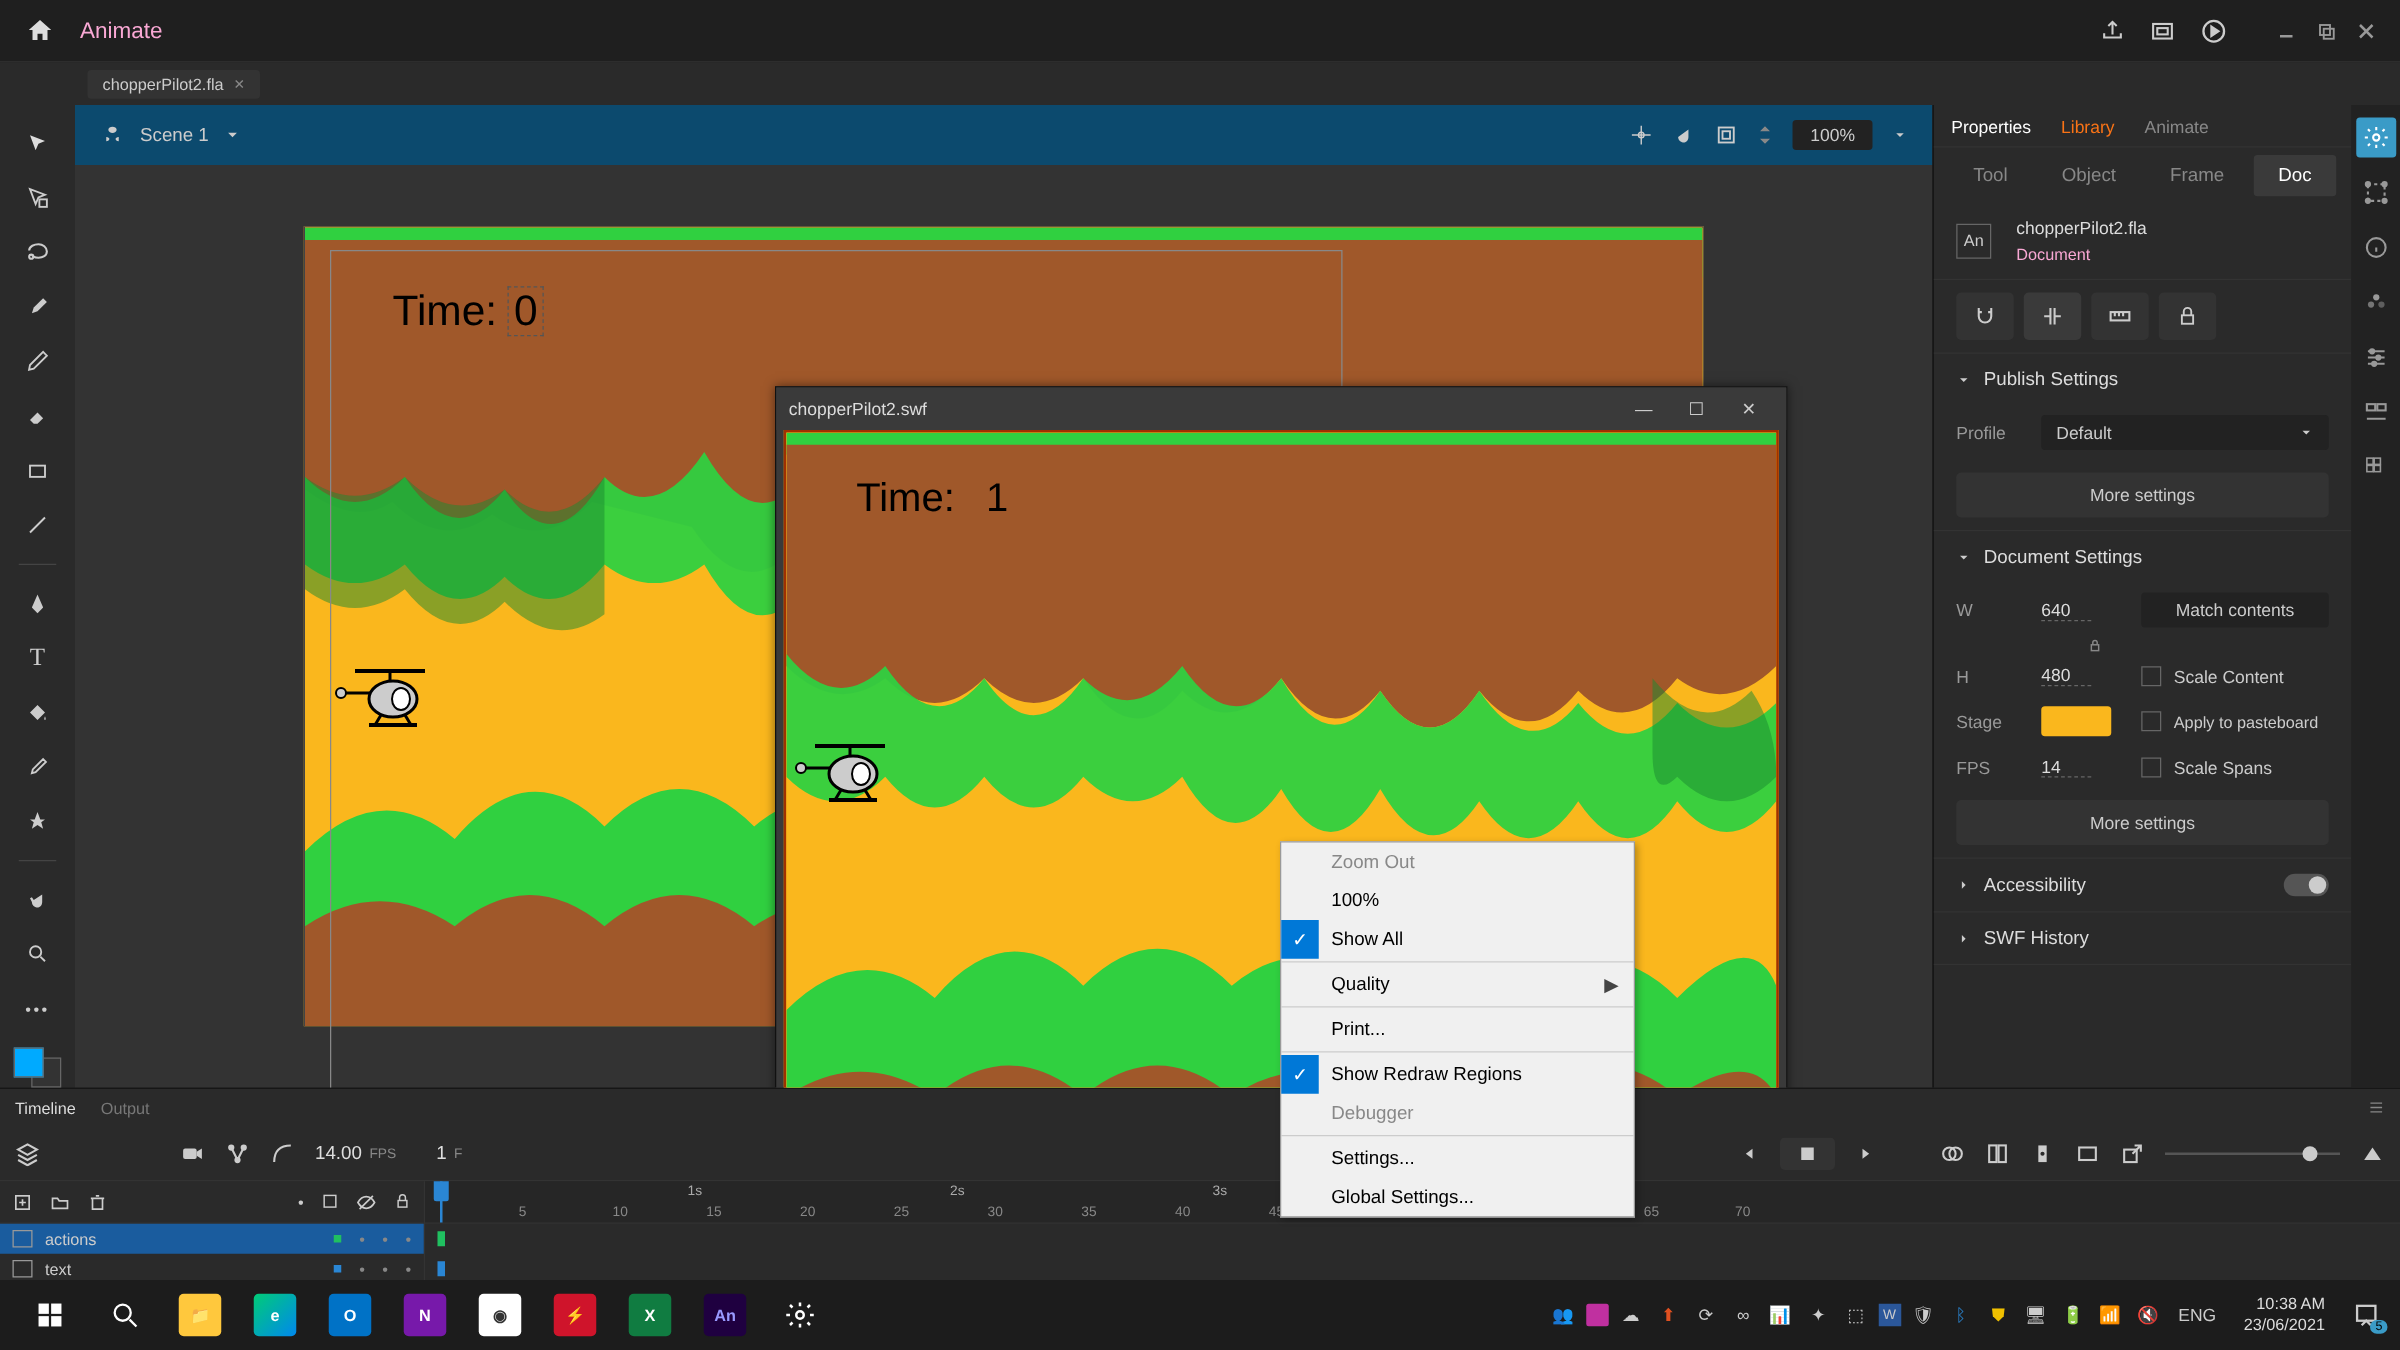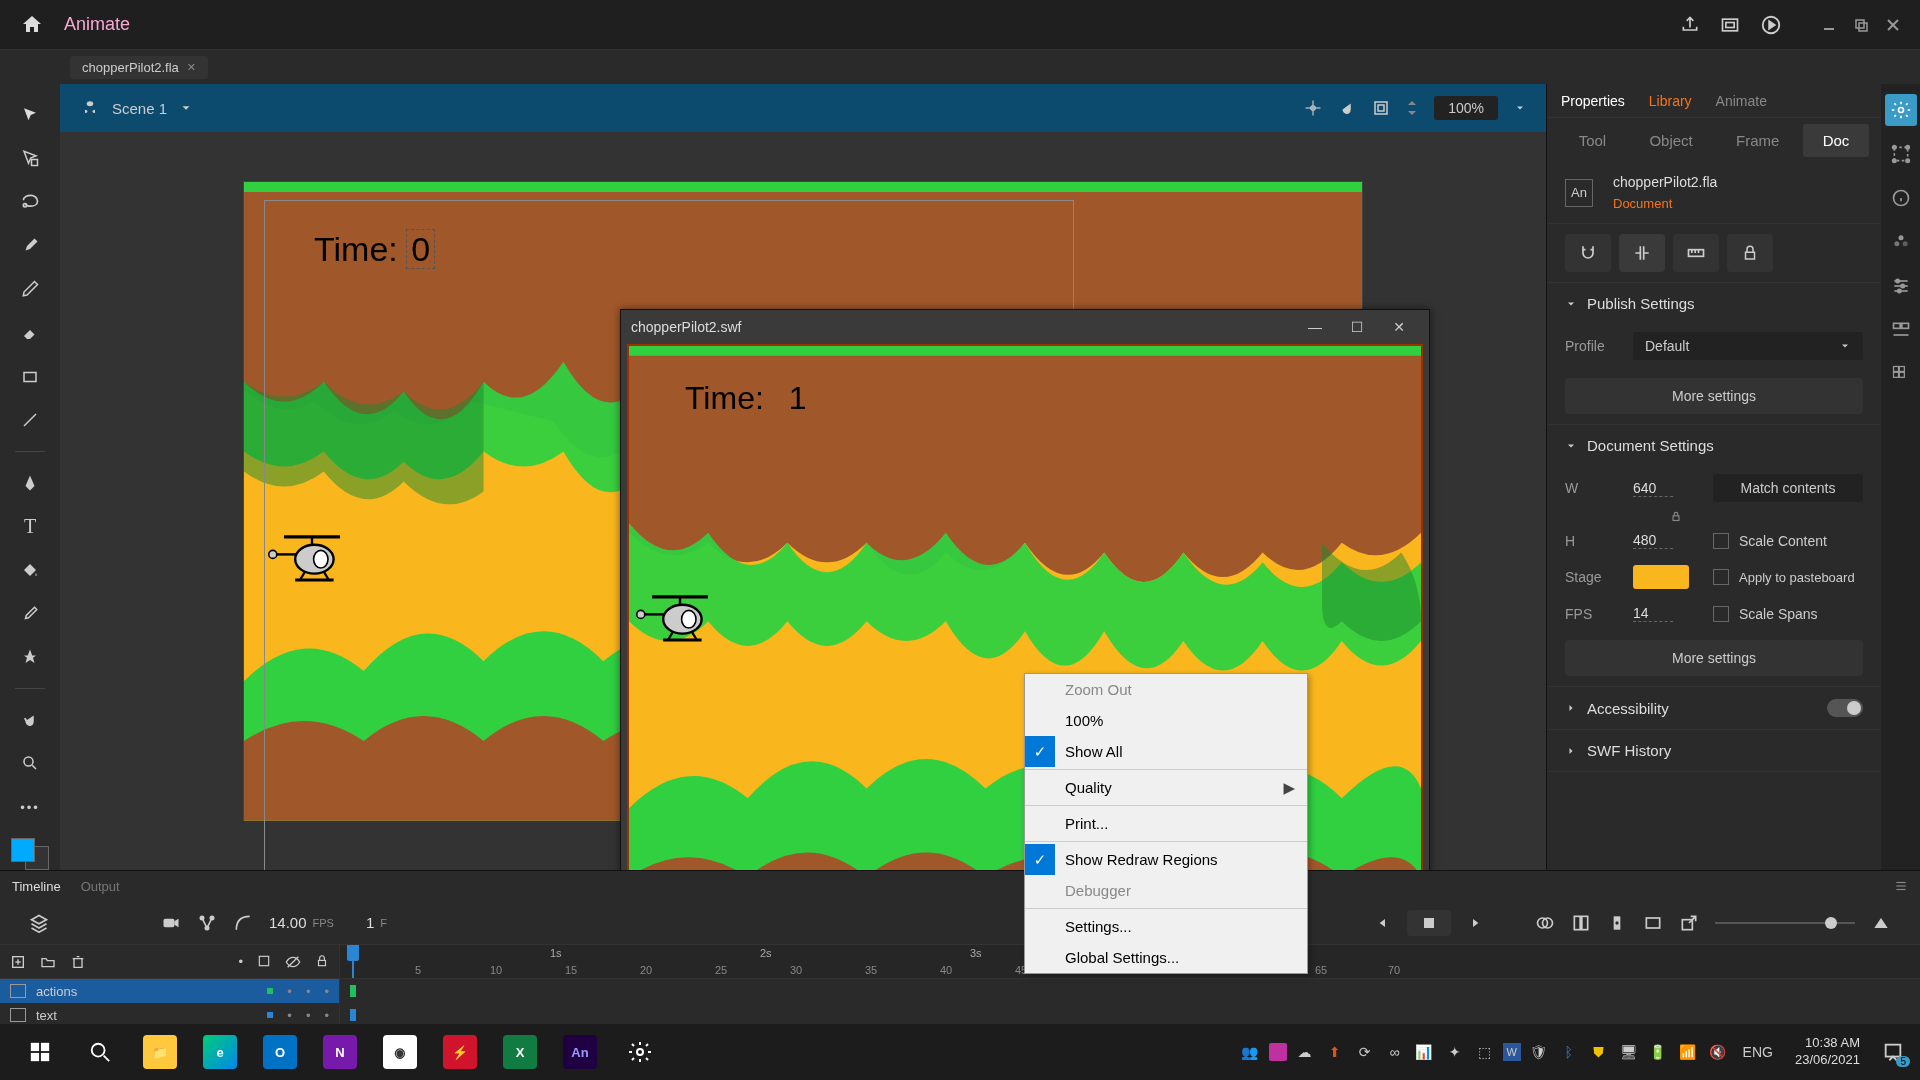--- a/index.html
+++ b/index.html
@@ -55,21 +55,21 @@
 .ctx-menu { position: absolute; left: 1024px; top: 673px; width: 284px; background: #f0f0f0; border: 1px solid #999; box-shadow: 2px 2px 6px rgba(0,0,0,.3); z-index: 100; color: #000; }
 .ctx-item { padding: 7px 14px 7px 40px; font-size: 15px; position: relative; }
 .ctx-item.disabled { color: #888; }
 .ctx-sep { height: 1px; background: #ccc; margin: 2px 0; }
 .ctx-check { position: absolute; left: 0; top: 0; bottom: 0; width: 30px; background: #0078d7; color: #fff; display: flex; align-items: center; justify-content: center; }
 .ctx-arrow { position: absolute; right: 12px; top: 50%; transform: translateY(-50%); color: #444; }
 
 
 .timeline { height: 230px; background: #2a2a2a; display: flex; flex-direction: column; border-top: 1px solid #111; }
 .tl-tabs { height: 30px; display: flex; align-items: center; padding: 0 12px; gap: 20px; font-size: 13px; }
-.tl-head { height: 44px; display: flex; align-items: center; padding: 0 29px; gap: 16px; border-bottom: 1px solid #333; }
+.tl-head { height: 44px; display: flex; align-items: center; padding: 0 12px; gap: 16px; border-bottom: 1px solid #333; }
 .tl-fps { display: flex; align-items: center; gap: 6px; font-size: 15px; }
 .tl-body { flex: 1; display: flex; }
 .tl-layers { width: 340px; border-right: 1px solid #333; }
 .tl-layer-ctrl { height: 34px; display: flex; align-items: center; justify-content: space-between; padding: 0 10px; border-bottom: 1px solid #333; }
 .tl-layer { height: 24px; display: flex; align-items: center; padding: 0 10px; gap: 10px; font-size: 13px; }
 .tl-layer.sel { background: #1a5c9e; }
 .layer-icon { width: 16px; height: 14px; border: 1px solid #999; display: inline-block; }
 .tl-frames { flex: 1; position: relative; overflow: hidden; }
 .tl-ruler { height: 34px; position: relative; background: #262626; border-bottom: 1px solid #333; }
 .tl-tick { position: absolute; bottom: 2px; font-size: 11px; color: #888; }
@@ -372,21 +372,21 @@
       <div class="props-subtabs">
         <div class="props-subtab">Tool</div>
         <div class="props-subtab">Object</div>
         <div class="props-subtab">Frame</div>
         <div class="props-subtab active">Doc</div>
       </div>
       <div class="props-doc">
         <div class="doc-icon">An</div>
         <div>
           <div style="color:#ddd;font-size:14px">chopperPilot2.fla</div>
-          <div style="color:#f97316;font-size:13px;margin-top:6px">Document</div>
+          <div style="color:#f9a8d4;font-size:13px;margin-top:6px">Document</div>
         </div>
       </div>
       <div class="props-btns">
         <div class="props-btn-sm">
             <svg width="20" height="20" viewBox="0 0 24 24" fill="none" stroke="#ccc" stroke-width="2">
               <path d="M6 4v8a6 6 0 0012 0V4M6 8h3M15 8h3"></path>
             </svg>
           </div>
         <div class="props-btn-sm" style="background:#3a3a3a">
             <svg width="20" height="20" viewBox="0 0 24 24" fill="none" stroke="#ccc" stroke-width="2">

